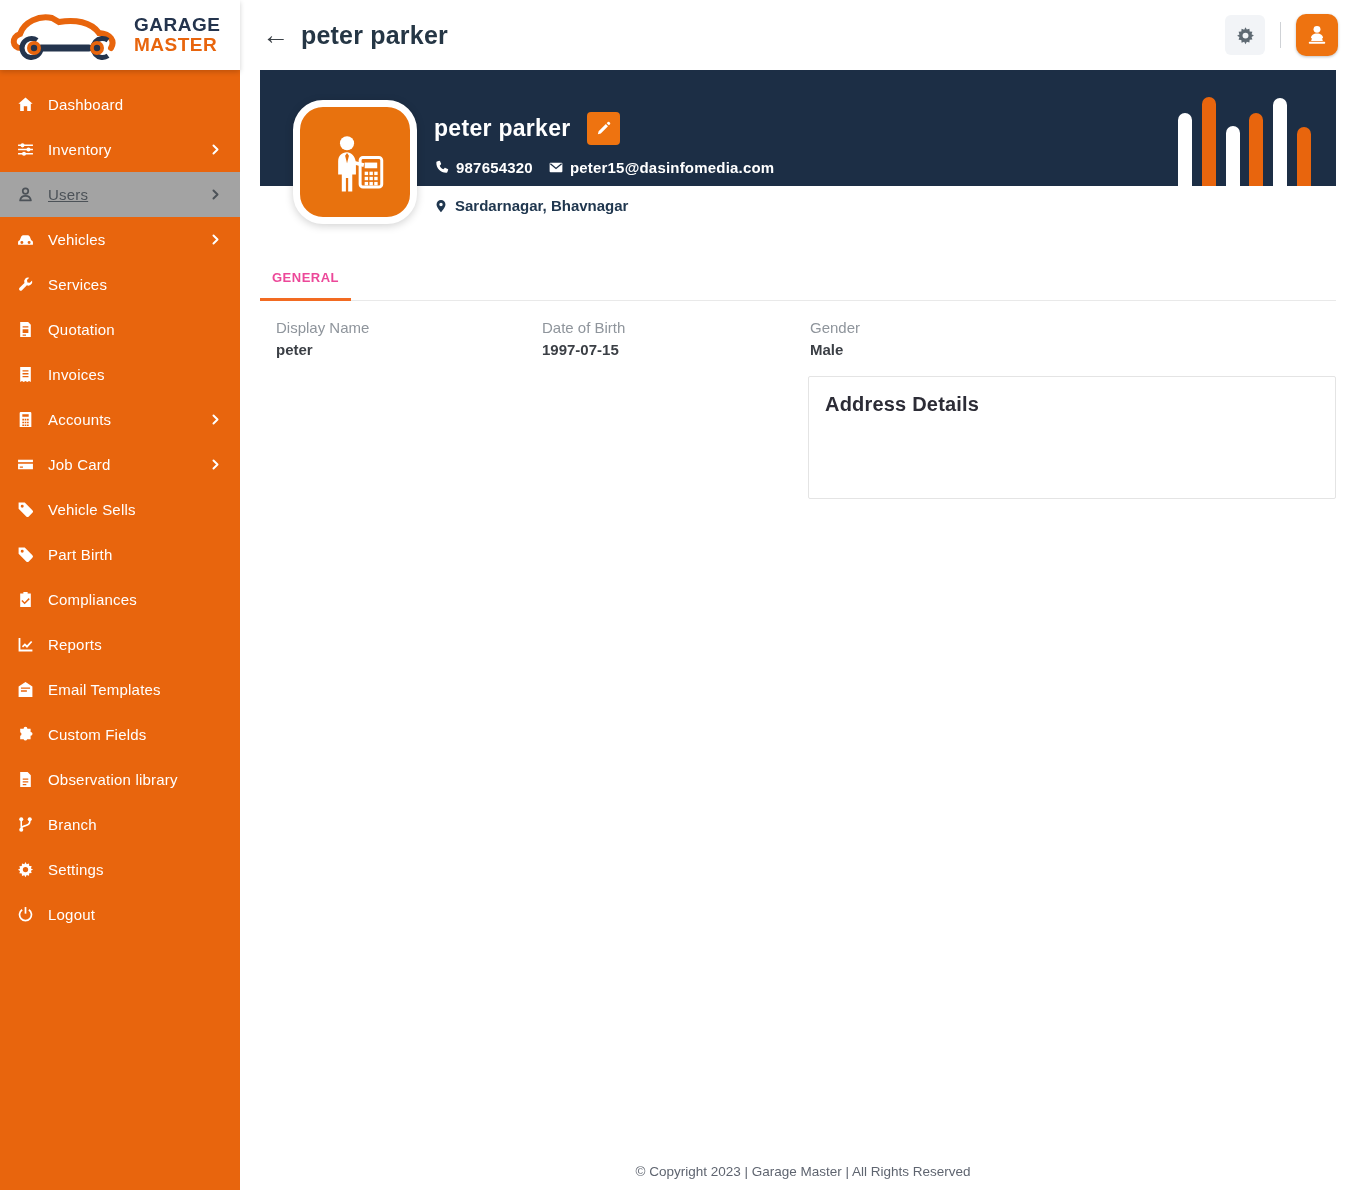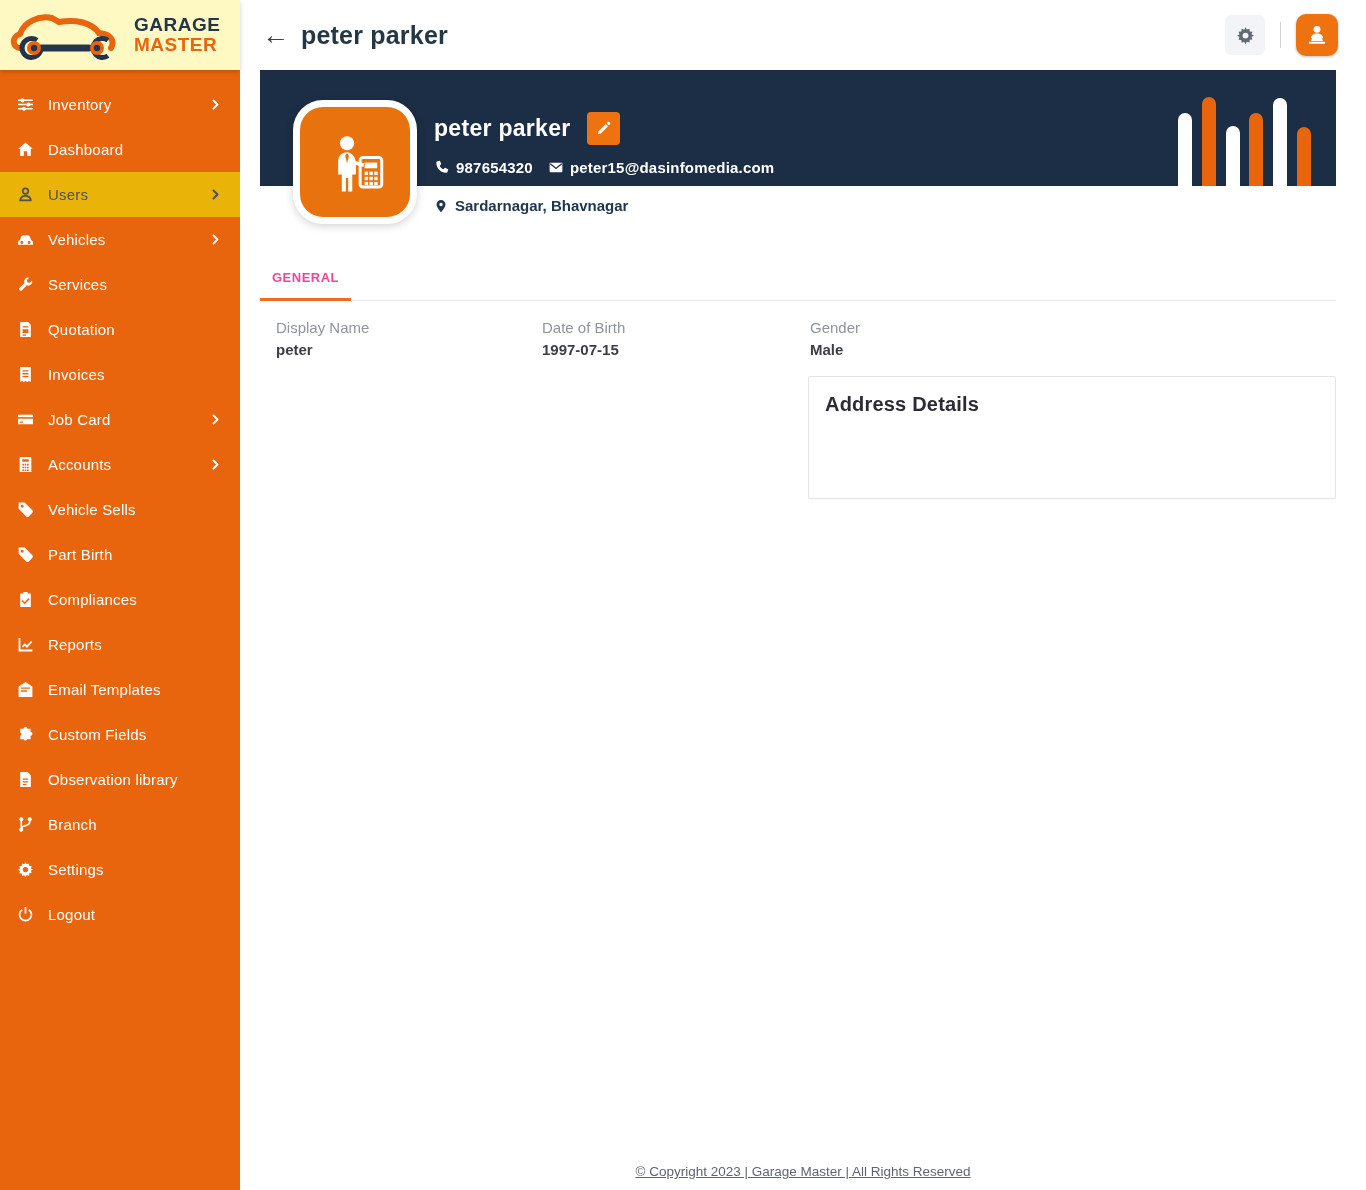--- a/index.html
+++ b/index.html
@@ -1,26 +1,26 @@
 <!DOCTYPE html>
 <html><head>
 <meta charset="utf-8">
 <style>
   * { margin:0; padding:0; box-sizing:border-box; }
   html,body { width:1366px; height:1190px; background:#fff; font-family:"Liberation Sans", sans-serif; position:relative; overflow:hidden; }
 
   
   .sidebar { position:absolute; left:0; top:0; width:240px; height:1190px; background:#E8650D; z-index:5; }
-  .logo-box { height:70px; background:#fef9c3; display:flex; align-items:center; padding:0 10px 0 8px; gap:8px; box-shadow:0 2px 5px rgba(0,0,0,.18); position:relative; z-index:6; }
+  .logo-box { height:70px; background:#ffffff; display:flex; align-items:center; padding:0 10px 0 8px; gap:8px; box-shadow:0 2px 5px rgba(0,0,0,.18); position:relative; z-index:6; }
   .brand { display:flex; flex-direction:column; line-height:1.05; }
   .brand-top { color:#24344d; font-weight:700; font-size:19px; letter-spacing:.5px; }
   .brand-bottom { color:#E8650D; font-weight:700; font-size:19px; letter-spacing:.5px; }
   .nav { padding-top:12px; }
   .nav-item { display:flex; align-items:center; height:45px; padding:0 18px 0 16px; color:#fff; cursor:pointer; }
-  .nav-item.active { background:#eab308; color:#4c5258; }
+  .nav-item.active { background:#a3a3a3; color:#4c5258;text-decoration:underline; }
   .nav-item .nicon { width:18px; height:18px; margin-right:14px; flex:0 0 18px; display:flex; align-items:center; justify-content:center; }
   .nav-item .nlabel { font-size:15px; font-weight:500; letter-spacing:.2px; }
   .nav-item .chev { width:13px; height:13px; margin-left:auto; }
   svg { display:block; }
 
   
   .page { position:absolute; left:240px; top:0; width:1126px; height:1190px; background:#fff; }
   .topbar { height:70px; display:flex; align-items:center; padding:0 28px 0 22px; background:#fff; }
   .back-arrow { font-size:27px; color:#3c4248; margin-right:12px; cursor:pointer; line-height:1; }
   .page-title { font-size:25px; font-weight:700; color:#253645; letter-spacing:.2px; }
@@ -57,21 +57,21 @@
   .addr-card { left:568px; top:376px; width:528px; height:123px; }
   .card-title { font-size:20px; font-weight:700; color:#2c2c36; letter-spacing:.2px; }
   .info-line { margin-top:14px; font-size:15px; color:#5c6166; }
   .info-line b { color:#2f3338; margin-left:4px; }
   .addr-grid { margin-top:14px; position:relative; }
   .addr-row { font-size:15px; color:#5c6166; margin-bottom:9px; }
   .addr-row b { color:#2f3338; margin-left:4px; }
   .addr-state { position:absolute; left:262px; top:0; font-size:15px; color:#5c6166; }
   .addr-state b { color:#2f3338; margin-left:4px; }
 
-  .footer { position:absolute; left:0; bottom:11px; width:1126px; text-align:center; font-size:13.5px; color:#5f6570;text-decoration:underline; }
+  .footer { position:absolute; left:0; bottom:11px; width:1126px; text-align:center; font-size:13.5px; color:#5f6570; }
 </style>
 </head>
 <body>
 
 <aside class="sidebar">
   <div class="logo-box">
     <span>
       <svg width="118" height="52" viewBox="0 0 118 52">
         <path d="M13 39 C4 39 3 28 12 25 C16 13 31 6 44 9 L51 13 C67 10 83 13 91 24 C103 25 107 32 103 39" fill="none" stroke="#E8650D" stroke-width="6" stroke-linecap="round"></path>
         <rect x="30" y="35.5" width="54" height="7" rx="3" fill="#24344d"></rect>
@@ -87,43 +87,43 @@
       <span class="brand-top">GARAGE</span>
       <span class="brand-bottom">MASTER</span>
     </span>
   </div>
 
   <nav class="nav">
 
     <div class="nav-item">
       <span class="nicon">
           <svg width="17" height="17" viewBox="0 0 16 16" fill="currentColor">
+            <path d="M8 1.3 14.7 7.2 13 7.2 13 14 9.6 14 9.6 9.6 6.4 9.6 6.4 14 3 14 3 7.2 1.3 7.2Z"></path>
+          </svg>
+        </span>
+      <span class="nlabel">Dashboard</span>
+    </div>
+
+    <div class="nav-item">
+      <span class="nicon">
+          <svg width="17" height="17" viewBox="0 0 16 16" fill="currentColor">
             <path d="M1 3.4h14v1.4H1zM1 7.3h14v1.4H1zM1 11.2h14v1.4H1z"></path>
             <circle cx="5.2" cy="4.1" r="1.9"></circle>
             <circle cx="10.8" cy="8" r="1.9"></circle>
             <circle cx="6.6" cy="11.9" r="1.9"></circle>
           </svg>
         </span>
       <span class="nlabel">Inventory</span>
       <span class="chev">
           <svg width="13" height="13" viewBox="0 0 16 16">
             <path d="M5.5 3 10.5 8 5.5 13" fill="none" stroke="currentColor" stroke-width="2.4" stroke-linecap="round" stroke-linejoin="round"></path>
           </svg>
         </span>
     </div>
 
-    <div class="nav-item">
-      <span class="nicon">
-          <svg width="17" height="17" viewBox="0 0 16 16" fill="currentColor">
-            <path d="M8 1.3 14.7 7.2 13 7.2 13 14 9.6 14 9.6 9.6 6.4 9.6 6.4 14 3 14 3 7.2 1.3 7.2Z"></path>
-          </svg>
-        </span>
-      <span class="nlabel">Dashboard</span>
-    </div>
-
     <div class="nav-item active">
       <span class="nicon">
           <svg width="17" height="17" viewBox="0 0 16 16">
             <circle cx="8" cy="4.8" r="2.6" fill="none" stroke="currentColor" stroke-width="1.6"></circle>
             <path d="M2.9 13.6c.5-3 2.5-4.3 5.1-4.3s4.6 1.3 5.1 4.3Z" fill="none" stroke="currentColor" stroke-width="1.6" stroke-linejoin="round"></path>
           </svg>
         </span>
       <span class="nlabel">Users</span>
       <span class="chev">
           <svg width="13" height="13" viewBox="0 0 16 16">
@@ -169,39 +169,39 @@
           <svg width="17" height="17" viewBox="0 0 16 16" fill="currentColor">
             <path fill-rule="evenodd" d="M3 1h10v14l-1.7-1-1.6 1-1.7-1-1.7 1-1.6-1L3 15Zm2.2 3h5.6v1.2H5.2Zm0 2.7h5.6v1.2H5.2Zm0 2.7h5.6v1.2H5.2Z"></path>
           </svg>
         </span>
       <span class="nlabel">Invoices</span>
     </div>
 
     <div class="nav-item">
       <span class="nicon">
           <svg width="17" height="17" viewBox="0 0 16 16" fill="currentColor">
-            <path d="M1 3.5h14v2.3H1Z"></path>
-            <path d="M1 7.4h14v5.1H1Zm1.6 2.4h3v1.2h-3Z" fill-rule="evenodd"></path>
-          </svg>
-        </span>
-      <span class="nlabel">Job Card</span>
+            <path fill-rule="evenodd" d="M3.5 1h9a1 1 0 0 1 1 1v13h-11V2a1 1 0 0 1 1-1ZM5 3v2.4h6V3Zm0 4.4v1.5h1.6V7.4Zm2.2 0v1.5h1.6V7.4Zm2.2 0v1.5H11V7.4ZM5 10v1.5h1.6V10Zm2.2 0v1.5h1.6V10Zm2.2 0v1.5H11V10ZM5 12.6v1.5h1.6v-1.5Zm2.2 0v1.5h1.6v-1.5Zm2.2 0v1.5H11v-1.5Z"></path>
+          </svg>
+        </span>
+      <span class="nlabel">Accounts</span>
       <span class="chev">
           <svg width="13" height="13" viewBox="0 0 16 16">
             <path d="M5.5 3 10.5 8 5.5 13" fill="none" stroke="currentColor" stroke-width="2.4" stroke-linecap="round" stroke-linejoin="round"></path>
           </svg>
         </span>
     </div>
 
     <div class="nav-item">
       <span class="nicon">
           <svg width="17" height="17" viewBox="0 0 16 16" fill="currentColor">
-            <path fill-rule="evenodd" d="M3.5 1h9a1 1 0 0 1 1 1v13h-11V2a1 1 0 0 1 1-1ZM5 3v2.4h6V3Zm0 4.4v1.5h1.6V7.4Zm2.2 0v1.5h1.6V7.4Zm2.2 0v1.5H11V7.4ZM5 10v1.5h1.6V10Zm2.2 0v1.5h1.6V10Zm2.2 0v1.5H11V10ZM5 12.6v1.5h1.6v-1.5Zm2.2 0v1.5h1.6v-1.5Zm2.2 0v1.5H11v-1.5Z"></path>
-          </svg>
-        </span>
-      <span class="nlabel">Accounts</span>
+            <path d="M1 3.5h14v2.3H1Z"></path>
+            <path d="M1 7.4h14v5.1H1Zm1.6 2.4h3v1.2h-3Z" fill-rule="evenodd"></path>
+          </svg>
+        </span>
+      <span class="nlabel">Job Card</span>
       <span class="chev">
           <svg width="13" height="13" viewBox="0 0 16 16">
             <path d="M5.5 3 10.5 8 5.5 13" fill="none" stroke="currentColor" stroke-width="2.4" stroke-linecap="round" stroke-linejoin="round"></path>
           </svg>
         </span>
     </div>
 
     <div class="nav-item">
       <span class="nicon">
           <svg width="17" height="17" viewBox="0 0 16 16" fill="currentColor">

